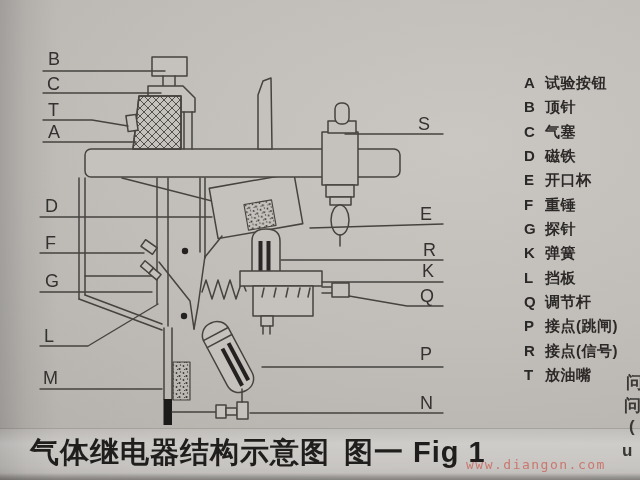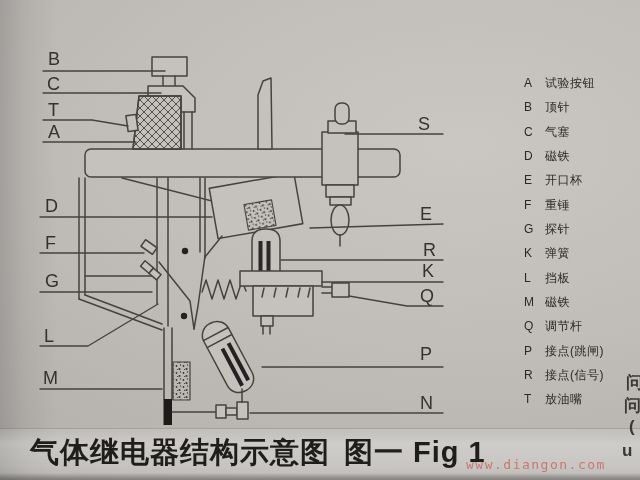--- a/index.html
+++ b/index.html
@@ -18,21 +18,21 @@
     background:linear-gradient(180deg, rgba(255,255,255,.10) 0%, rgba(255,255,255,.30) 28%, rgba(255,255,255,.22) 72%, rgba(255,255,255,.05) 100%);
     border-top:1px solid rgba(60,55,50,.18);
   }
   .page-edge{
     position:absolute;left:0;top:473px;width:640px;height:7px;
     background:linear-gradient(180deg, rgba(0,0,0,0) 0%, rgba(40,38,36,.25) 60%, rgba(40,38,36,.38) 100%);
   }
   svg{position:absolute;left:0;top:0;}
   .legend{
     position:absolute;left:524px;top:71px;margin:0;padding:0;list-style:none;
-    font-size:12px;line-height:24.35px;color:#2b2927;font-weight:400;
+    font-size:15px;line-height:24.35px;color:#2b2927;font-weight:700;
     white-space:nowrap;
   }
   .legend .k{display:inline-block;min-width:16px;}
   .legend .lbl{margin-left:5px;letter-spacing:.5px;}
   .caption{
     position:absolute;left:30px;top:433px;width:600px;
     font-size:29px;font-weight:700;color:#201e1c;letter-spacing:1px;white-space:nowrap;
   }
   .caption .fig{margin-left:14px;}
   .watermark{
@@ -214,21 +214,20 @@
   <ul class="legend">
     <li><span class="k">A</span><span class="lbl">试验按钮</span></li>
     <li><span class="k">B</span><span class="lbl">顶针</span></li>
     <li><span class="k">C</span><span class="lbl">气塞</span></li>
     <li><span class="k">D</span><span class="lbl">磁铁</span></li>
     <li><span class="k">E</span><span class="lbl">开口杯</span></li>
     <li><span class="k">F</span><span class="lbl">重锤</span></li>
     <li><span class="k">G</span><span class="lbl">探针</span></li>
     <li><span class="k">K</span><span class="lbl">弹簧</span></li>
     <li><span class="k">L</span><span class="lbl">挡板</span></li>
-    <li><span class="k">M</span><span class="lbl">磁铁</span></li>
     <li><span class="k">Q</span><span class="lbl">调节杆</span></li>
     <li><span class="k">P</span><span class="lbl">接点(跳闸)</span></li>
     <li><span class="k">R</span><span class="lbl">接点(信号)</span></li>
     <li><span class="k">T</span><span class="lbl">放油嘴</span></li>
   </ul>
 
   <span class="frag" style="left:626px;top:371px;">问</span>
   <span class="frag" style="left:624px;top:394px;">问</span>
   <span class="frag" style="left:629px;top:417px;">(</span>
   <span class="frag" style="left:622px;top:441px;">u</span>

